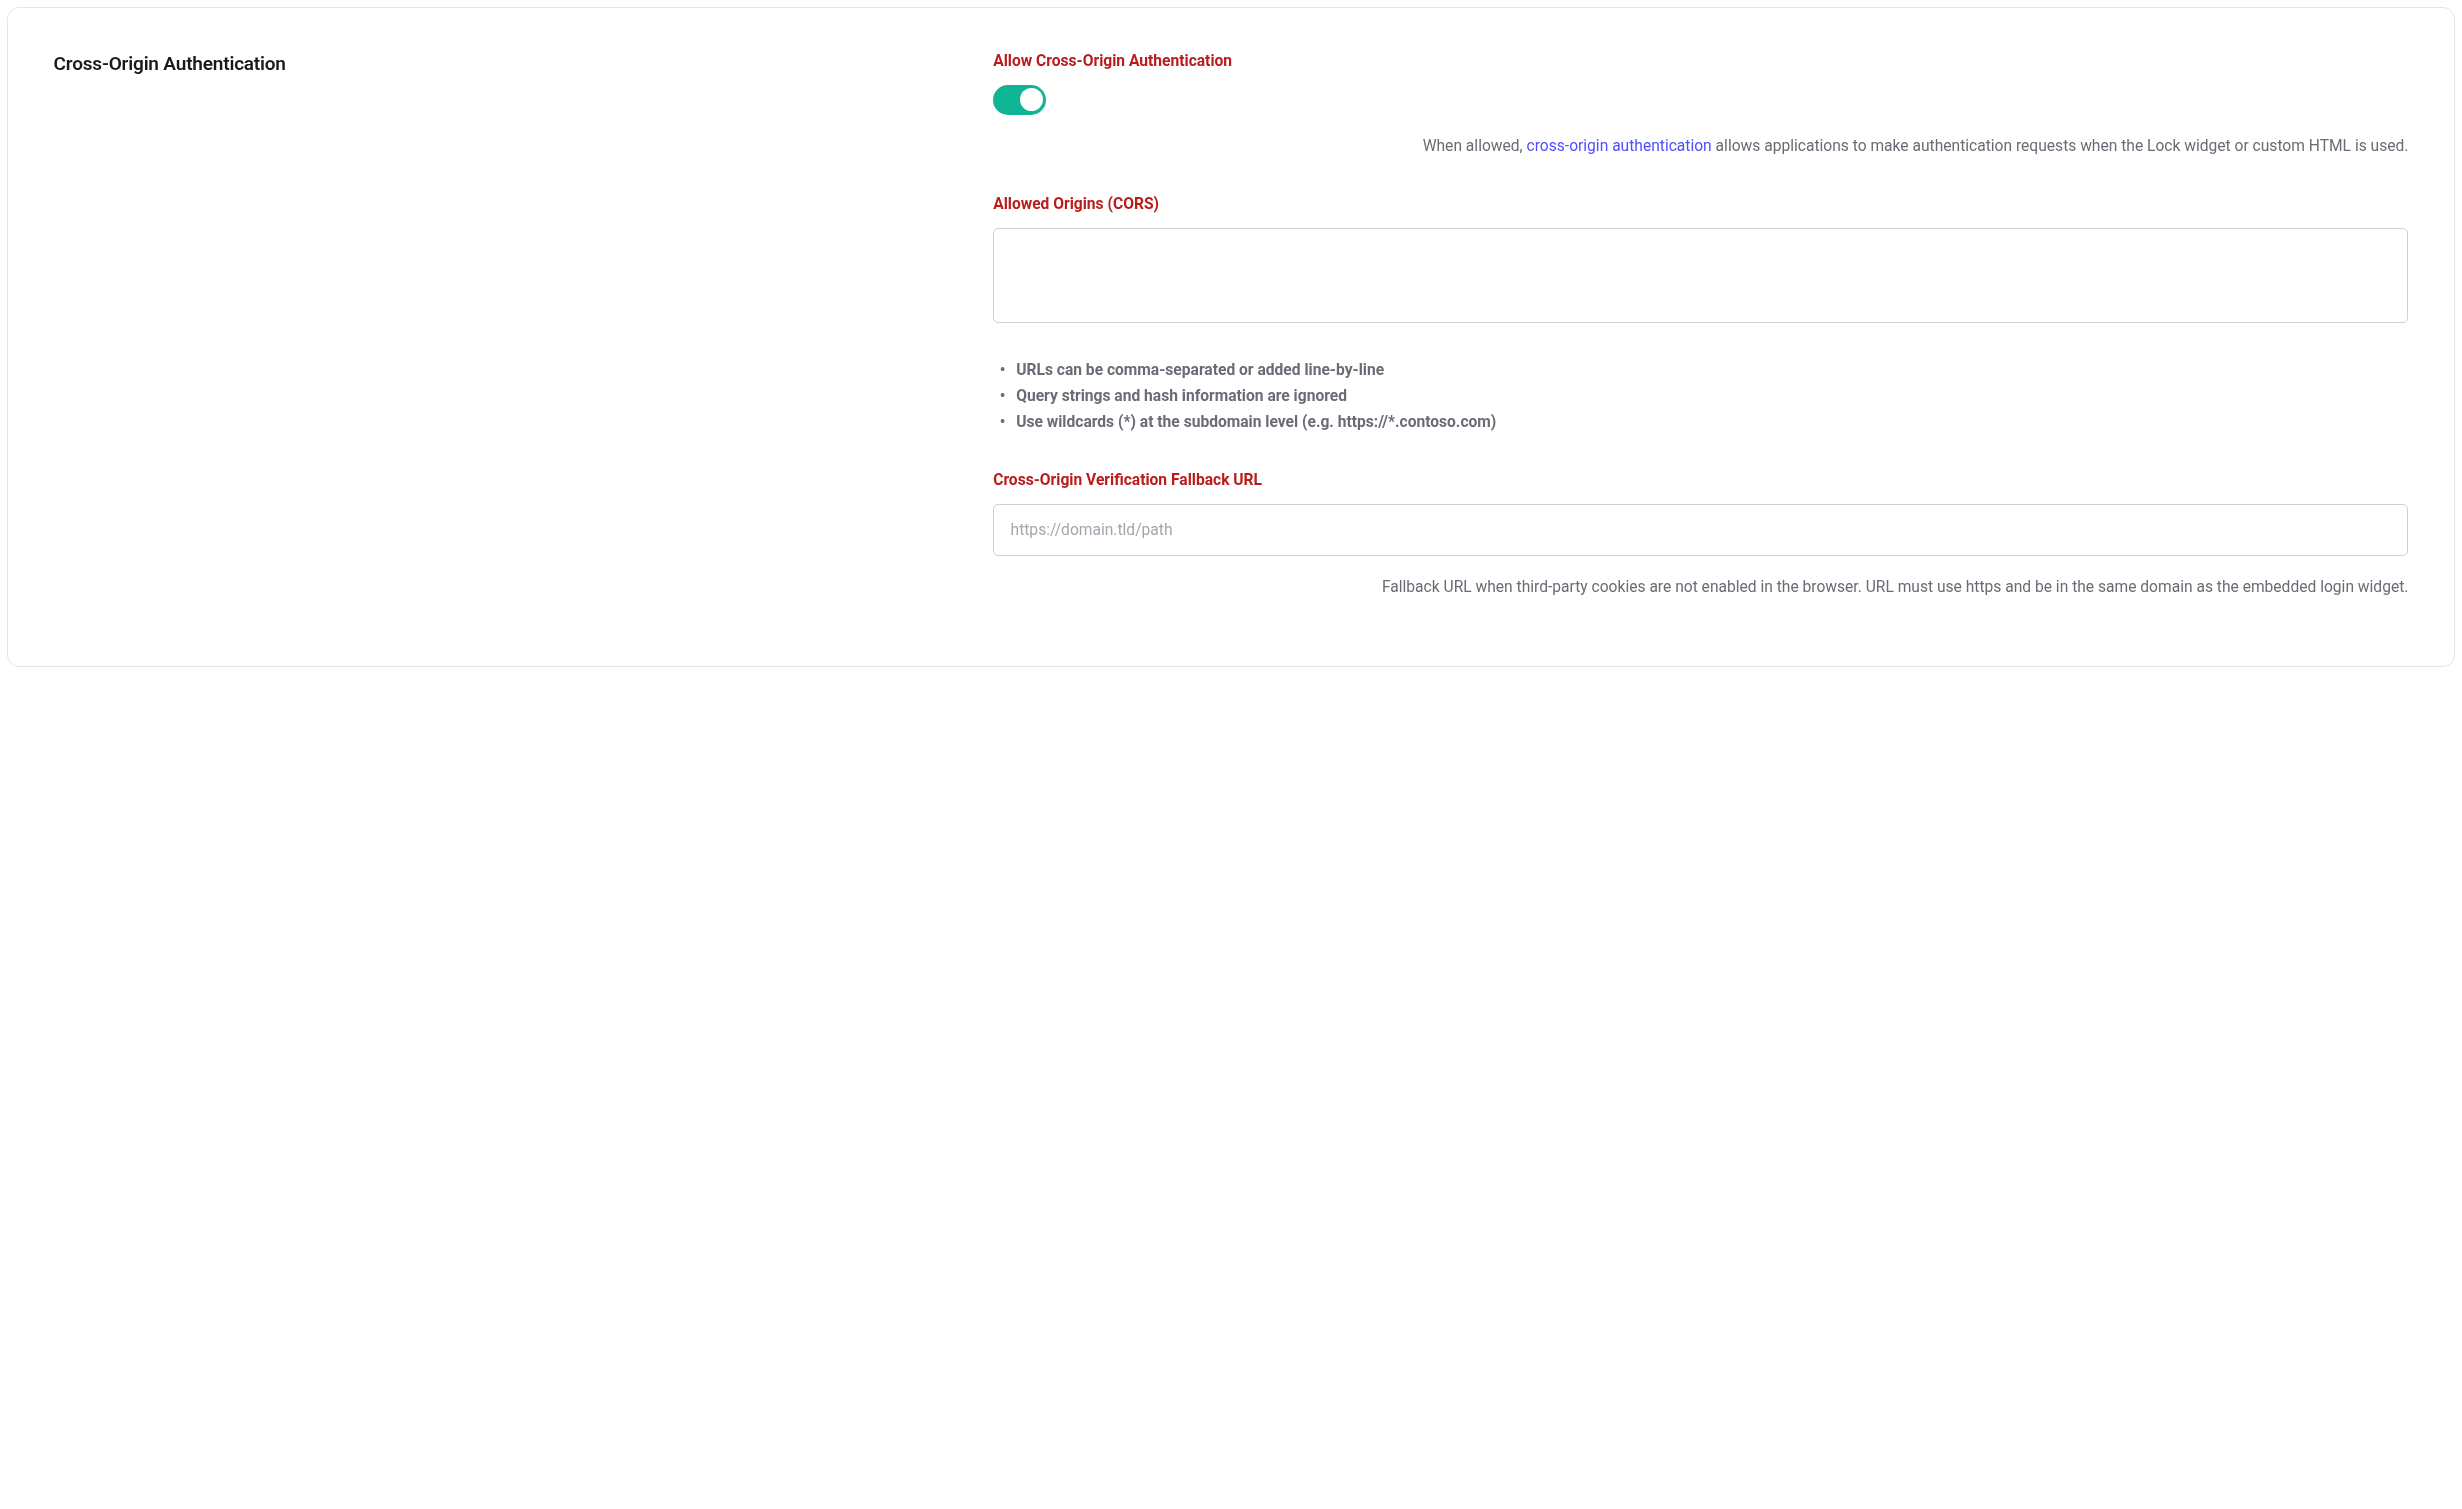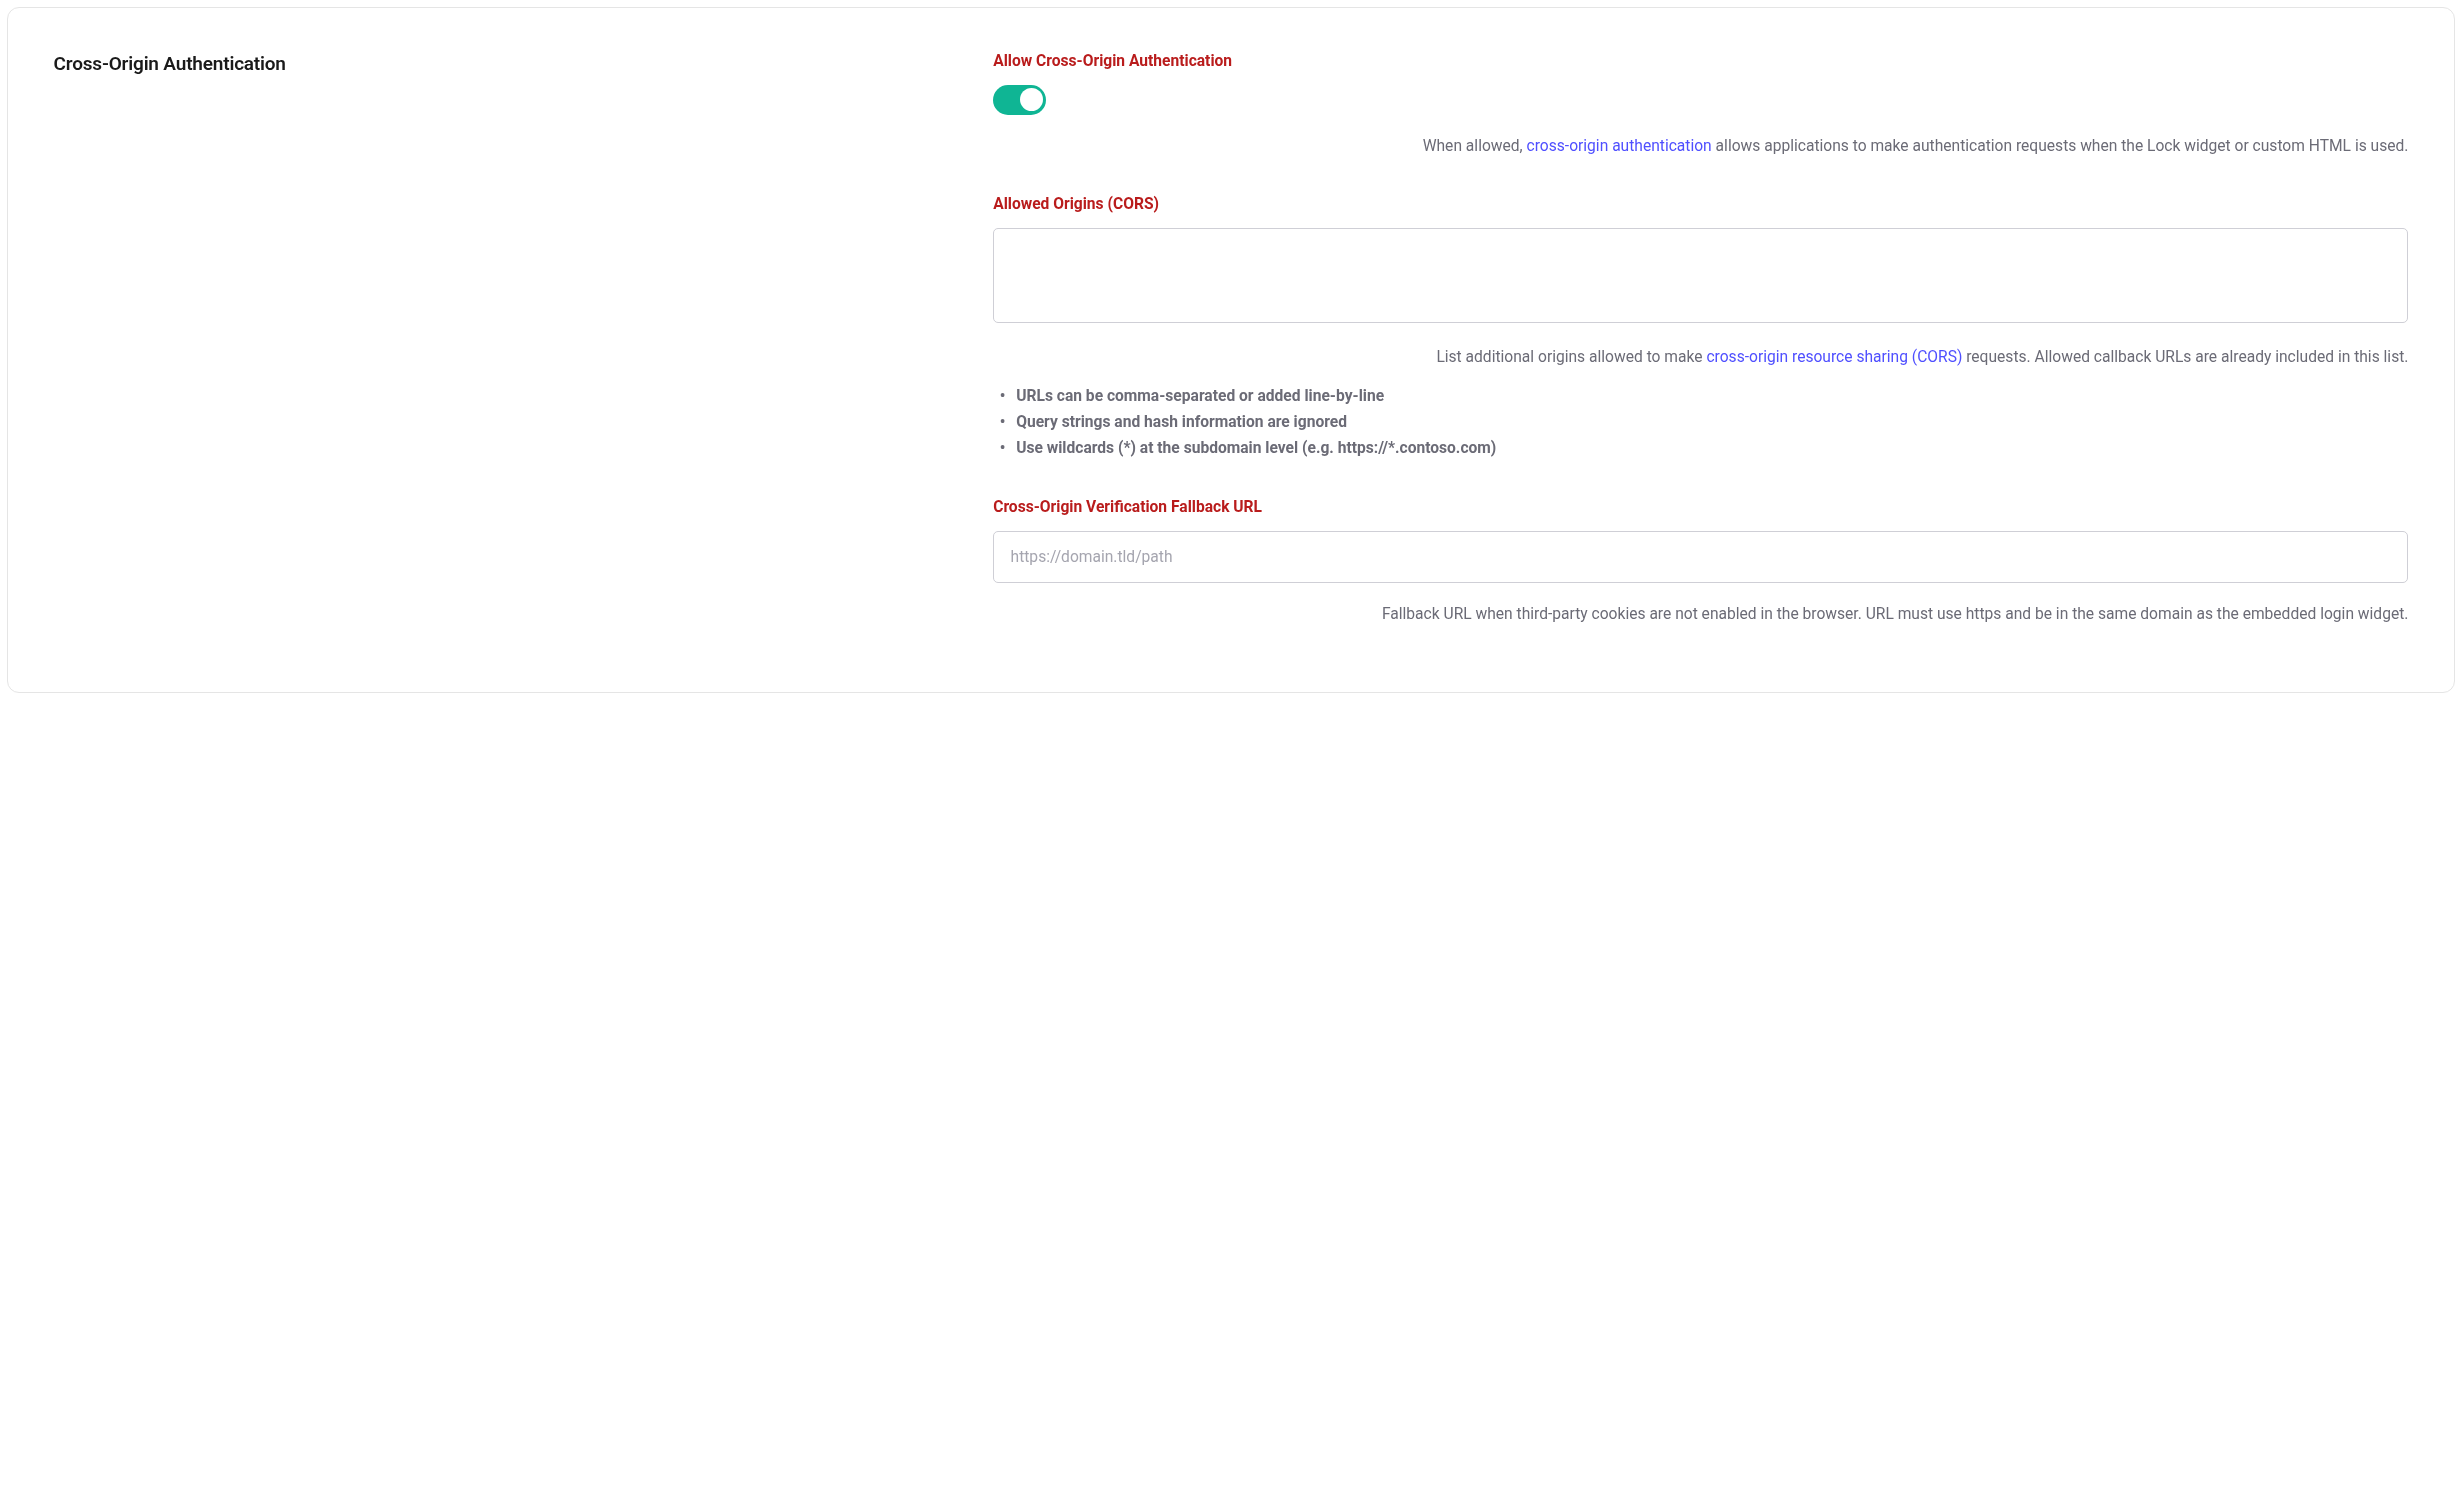--- a/index.html
+++ b/index.html
@@ -133,23 +133,20 @@
         <div class="toggle-knob"></div>
       </div>
       <p class="desc">
         <span>When allowed, </span><a class="link">cross-origin authentication</a><span> allows applications to make authentication requests when the Lock widget or custom HTML is used.</span>
       </p>
     </div>
 
     <div class="field-group">
       <div class="field-label">Allowed Origins (CORS)</div>
       <textarea class="textarea" style=""></textarea>
-      <p class="desc">
-        <span>List additional origins allowed to make </span><a class="link">cross-origin resource sharing (CORS)</a><span> requests. Allowed callback URLs are already included in this list.</span>
-      </p>
       <ul class="hints">
         <li>URLs can be comma-separated or added line-by-line</li>
         <li>Query strings and hash information are ignored</li>
         <li>Use wildcards (*) at the subdomain level (e.g. https://*.contoso.com)</li>
       </ul>
     </div>
 
     <div class="field-group">
       <div class="field-label">Cross-Origin Verification Fallback URL</div>
       <input type="text" class="input" placeholder="https://domain.tld/path" style="">

